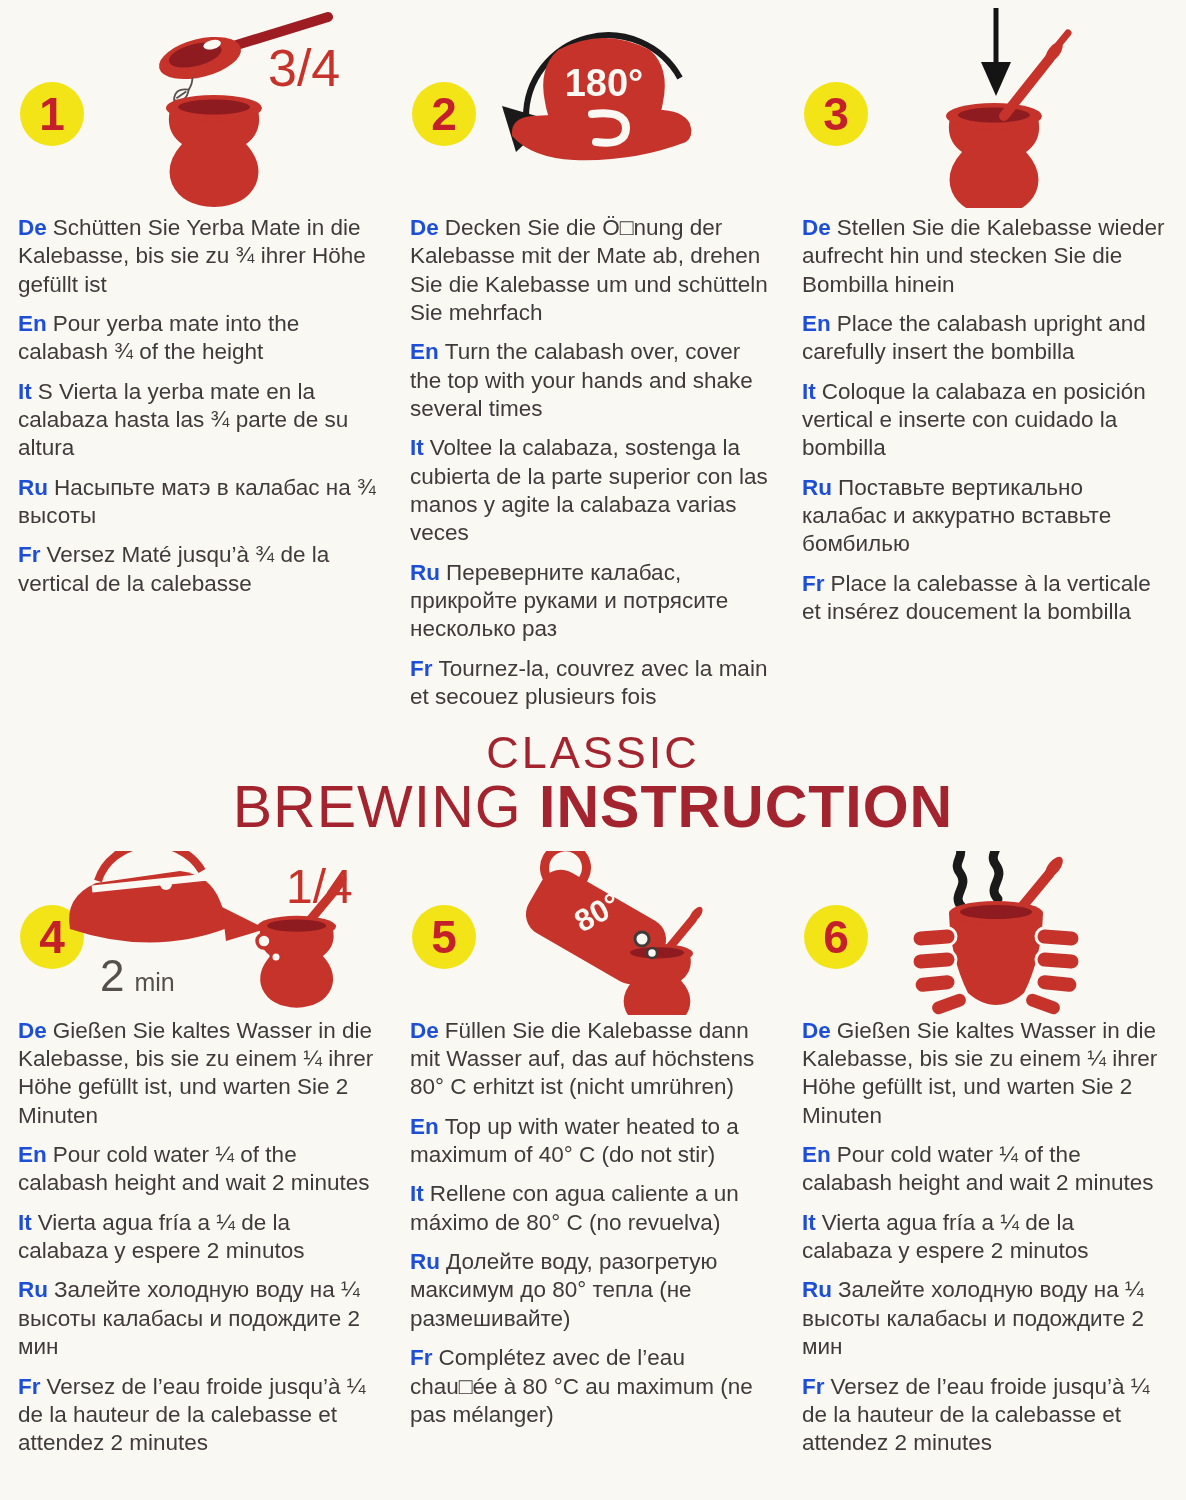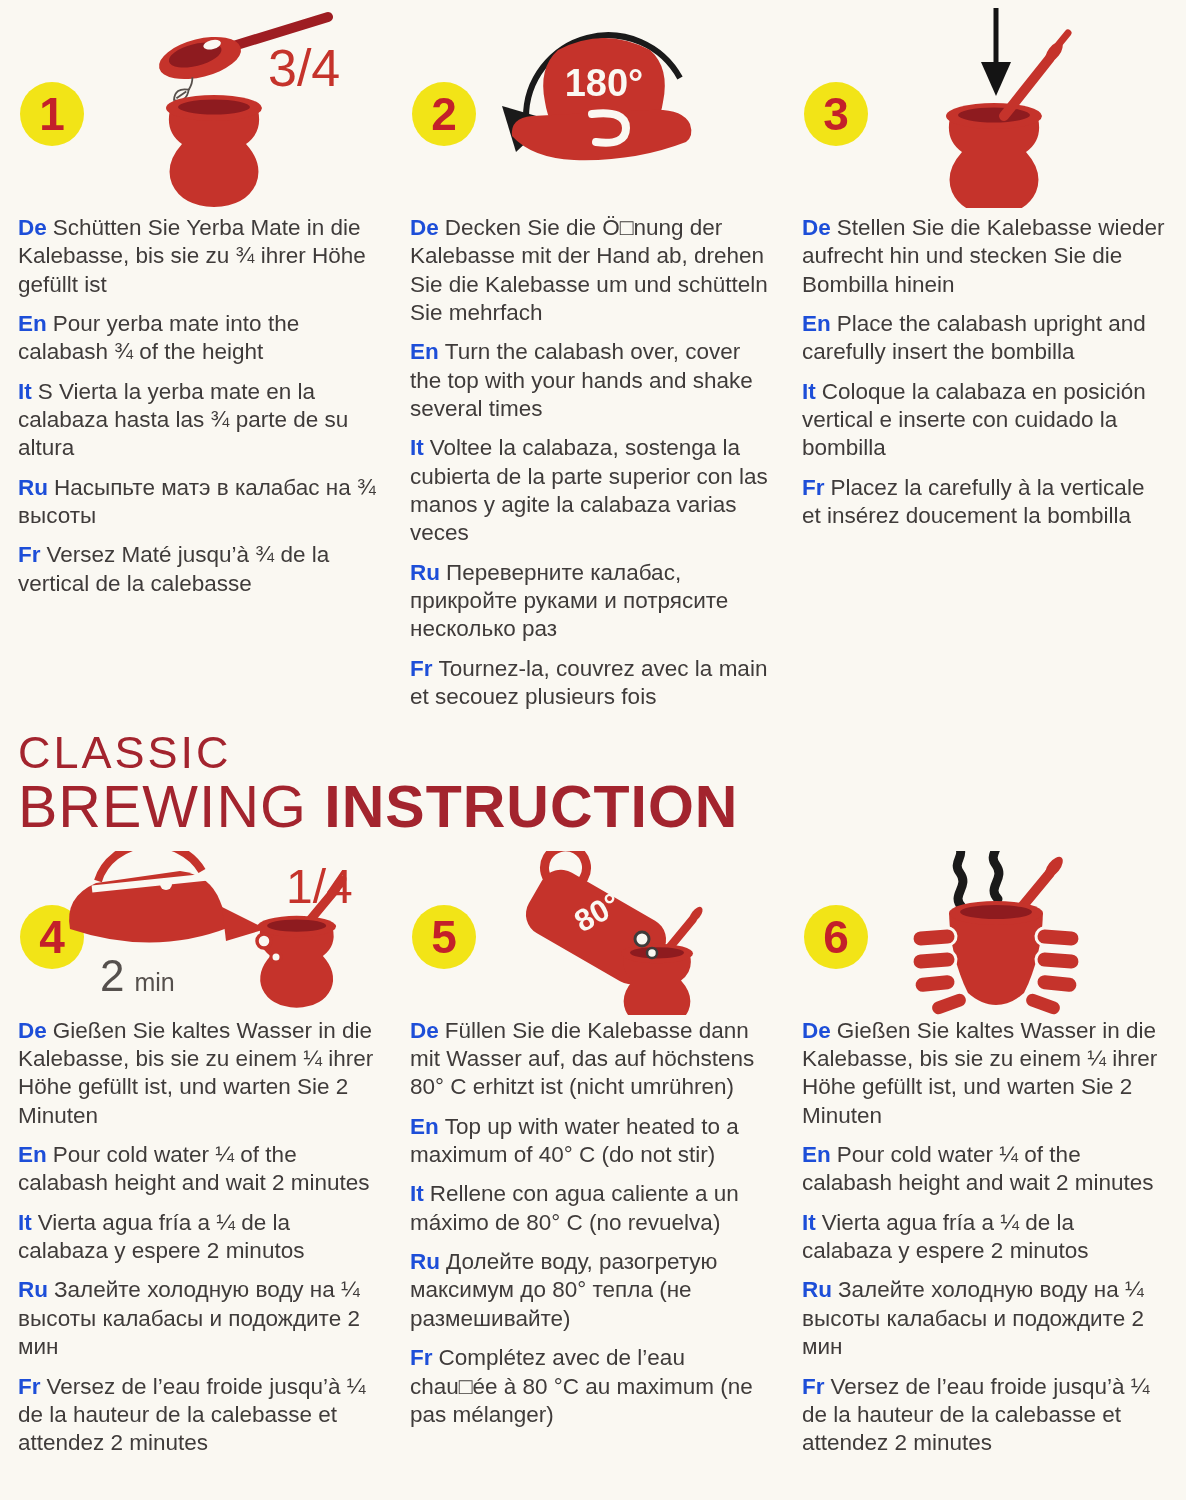--- a/index.html
+++ b/index.html
@@ -11,21 +11,21 @@
   .step-head.top{height:208px;}
   .step-head.bottom{height:166px;}
   .badge{position:absolute;left:2px;width:64px;height:64px;border-radius:50%;
          background:#f2e417;display:flex;align-items:center;justify-content:center;
          font-size:46px;font-weight:800;color:#c3202a;}
   .step-head.top .badge{top:76px;}
   .step-head.bottom .badge{top:54px;}
   .icon{position:absolute;top:0;left:44px;}
   .step p{font-size:22.5px;line-height:1.26;margin:0 0 11px 0;}
   .lang{color:#1d4ed8;font-weight:bold;margin-right:6px;}
-  .title-block{text-align:left;color:#a3242e;margin:6px 0 12px 0;line-height:1.06;}
+  .title-block{text-align:center;color:#a3242e;margin:6px 0 12px 0;line-height:1.06;}
   .title-line1{display:block;font-size:45px;font-weight:400;letter-spacing:3px;}
   .title-line2{display:block;font-size:59px;letter-spacing:1px;}
   .title-light{font-weight:400;}
   .title-bold{font-weight:800;margin-top:28px;}
   svg text{font-family:"Liberation Sans","DejaVu Sans",sans-serif;}
 </style>
 </head>
 <body>
 
 <div class="sheet">
@@ -86,21 +86,21 @@
         <svg class="icon" width="300" height="202" viewBox="0 0 300 202">
           <path d="M226,72 A82,82 0 0 0 72,112" fill="none" stroke="#1a1a1a" stroke-width="6"></path>
           <polygon points="62,146 48,100 96,114" fill="#1a1a1a"></polygon>
           <path d="M104,44 Q150,20 196,44 Q216,62 209,96 Q205,122 188,134 L112,134 Q95,122 91,96 Q84,62 104,44 Z" fill="#c5332b"></path>
           <path d="M58,130 Q56,112 78,110 L196,104 Q228,102 236,118 Q240,130 232,136 Q180,156 120,154 Q78,152 58,130 Z" fill="#c5332b"></path>
           <path d="M138,108 q34,-4 34,14 q0,18 -30,14" fill="none" stroke="#faf8f2" stroke-width="8" stroke-linecap="round"></path>
           <text x="150" y="90" text-anchor="middle" font-size="38" font-weight="bold" fill="#faf8f2">180°</text>
         </svg>
       </div>
       <div class="step-texts">
-        <p><span class="lang">De</span><span>Decken Sie die Ö□nung der Kalebasse mit der Hand ab, drehen Sie die Kalebasse um und schütteln Sie mehrfach</span></p>
+        <p><span class="lang">De</span><span>Decken Sie die Ö□nung der Kalebasse mit der Mate ab, drehen Sie die Kalebasse um und schütteln Sie mehrfach</span></p>
         <p><span class="lang">En</span><span>Turn the calabash over, cover the top with your hands and shake several times</span></p>
         <p><span class="lang">It</span><span>Voltee la calabaza, sostenga la cubierta de la parte superior con las manos y agite la calabaza varias veces</span></p>
         <p><span class="lang">Ru</span><span>Переверните калабас, прикройте руками и потрясите несколько раз</span></p>
         <p><span class="lang">Fr</span><span>Tournez-la, couvrez avec la main et secouez plusieurs fois</span></p>
       </div>
     </section>
 
     <section class="step">
       <div class="step-head top">
         <div class="badge">
@@ -118,21 +118,22 @@
             <path d="M158,110 L204,52" stroke="#c5332b" stroke-width="10" stroke-linecap="round" fill="none"></path>
             <ellipse cx="208" cy="46" rx="12" ry="6" transform="rotate(-53 208 46)" fill="#c5332b"></ellipse>
             <path d="M213,38 l9,-11" stroke="#c5332b" stroke-width="7" stroke-linecap="round"></path>
           </g>
         </svg>
       </div>
       <div class="step-texts">
         <p><span class="lang">De</span><span>Stellen Sie die Kalebasse wieder aufrecht hin und stecken Sie die Bombilla hinein</span></p>
         <p><span class="lang">En</span><span>Place the calabash upright and carefully insert the bombilla</span></p>
         <p><span class="lang">It</span><span>Coloque la calabaza en posición vertical e inserte con cuidado la bombilla</span></p>
-        <p><span class="lang">Fr</span><span>Placez la carefully à la verticale et insérez doucement la bombilla</span></p>
+        <p><span class="lang">Ru</span><span>Поставьте вертикально калабас и аккуратно вставьте бомбилью</span></p>
+        <p><span class="lang">Fr</span><span>Place la calebasse à la verticale et insérez doucement la bombilla</span></p>
       </div>
     </section>
   </div>
 
   <div class="title-block">
     <span class="title-line1">CLASSIC</span>
     <span class="title-line2"><span class="title-light">BREWING</span> <span class="title-bold">INSTRUCTION</span></span>
   </div>
 
   <div class="row">

